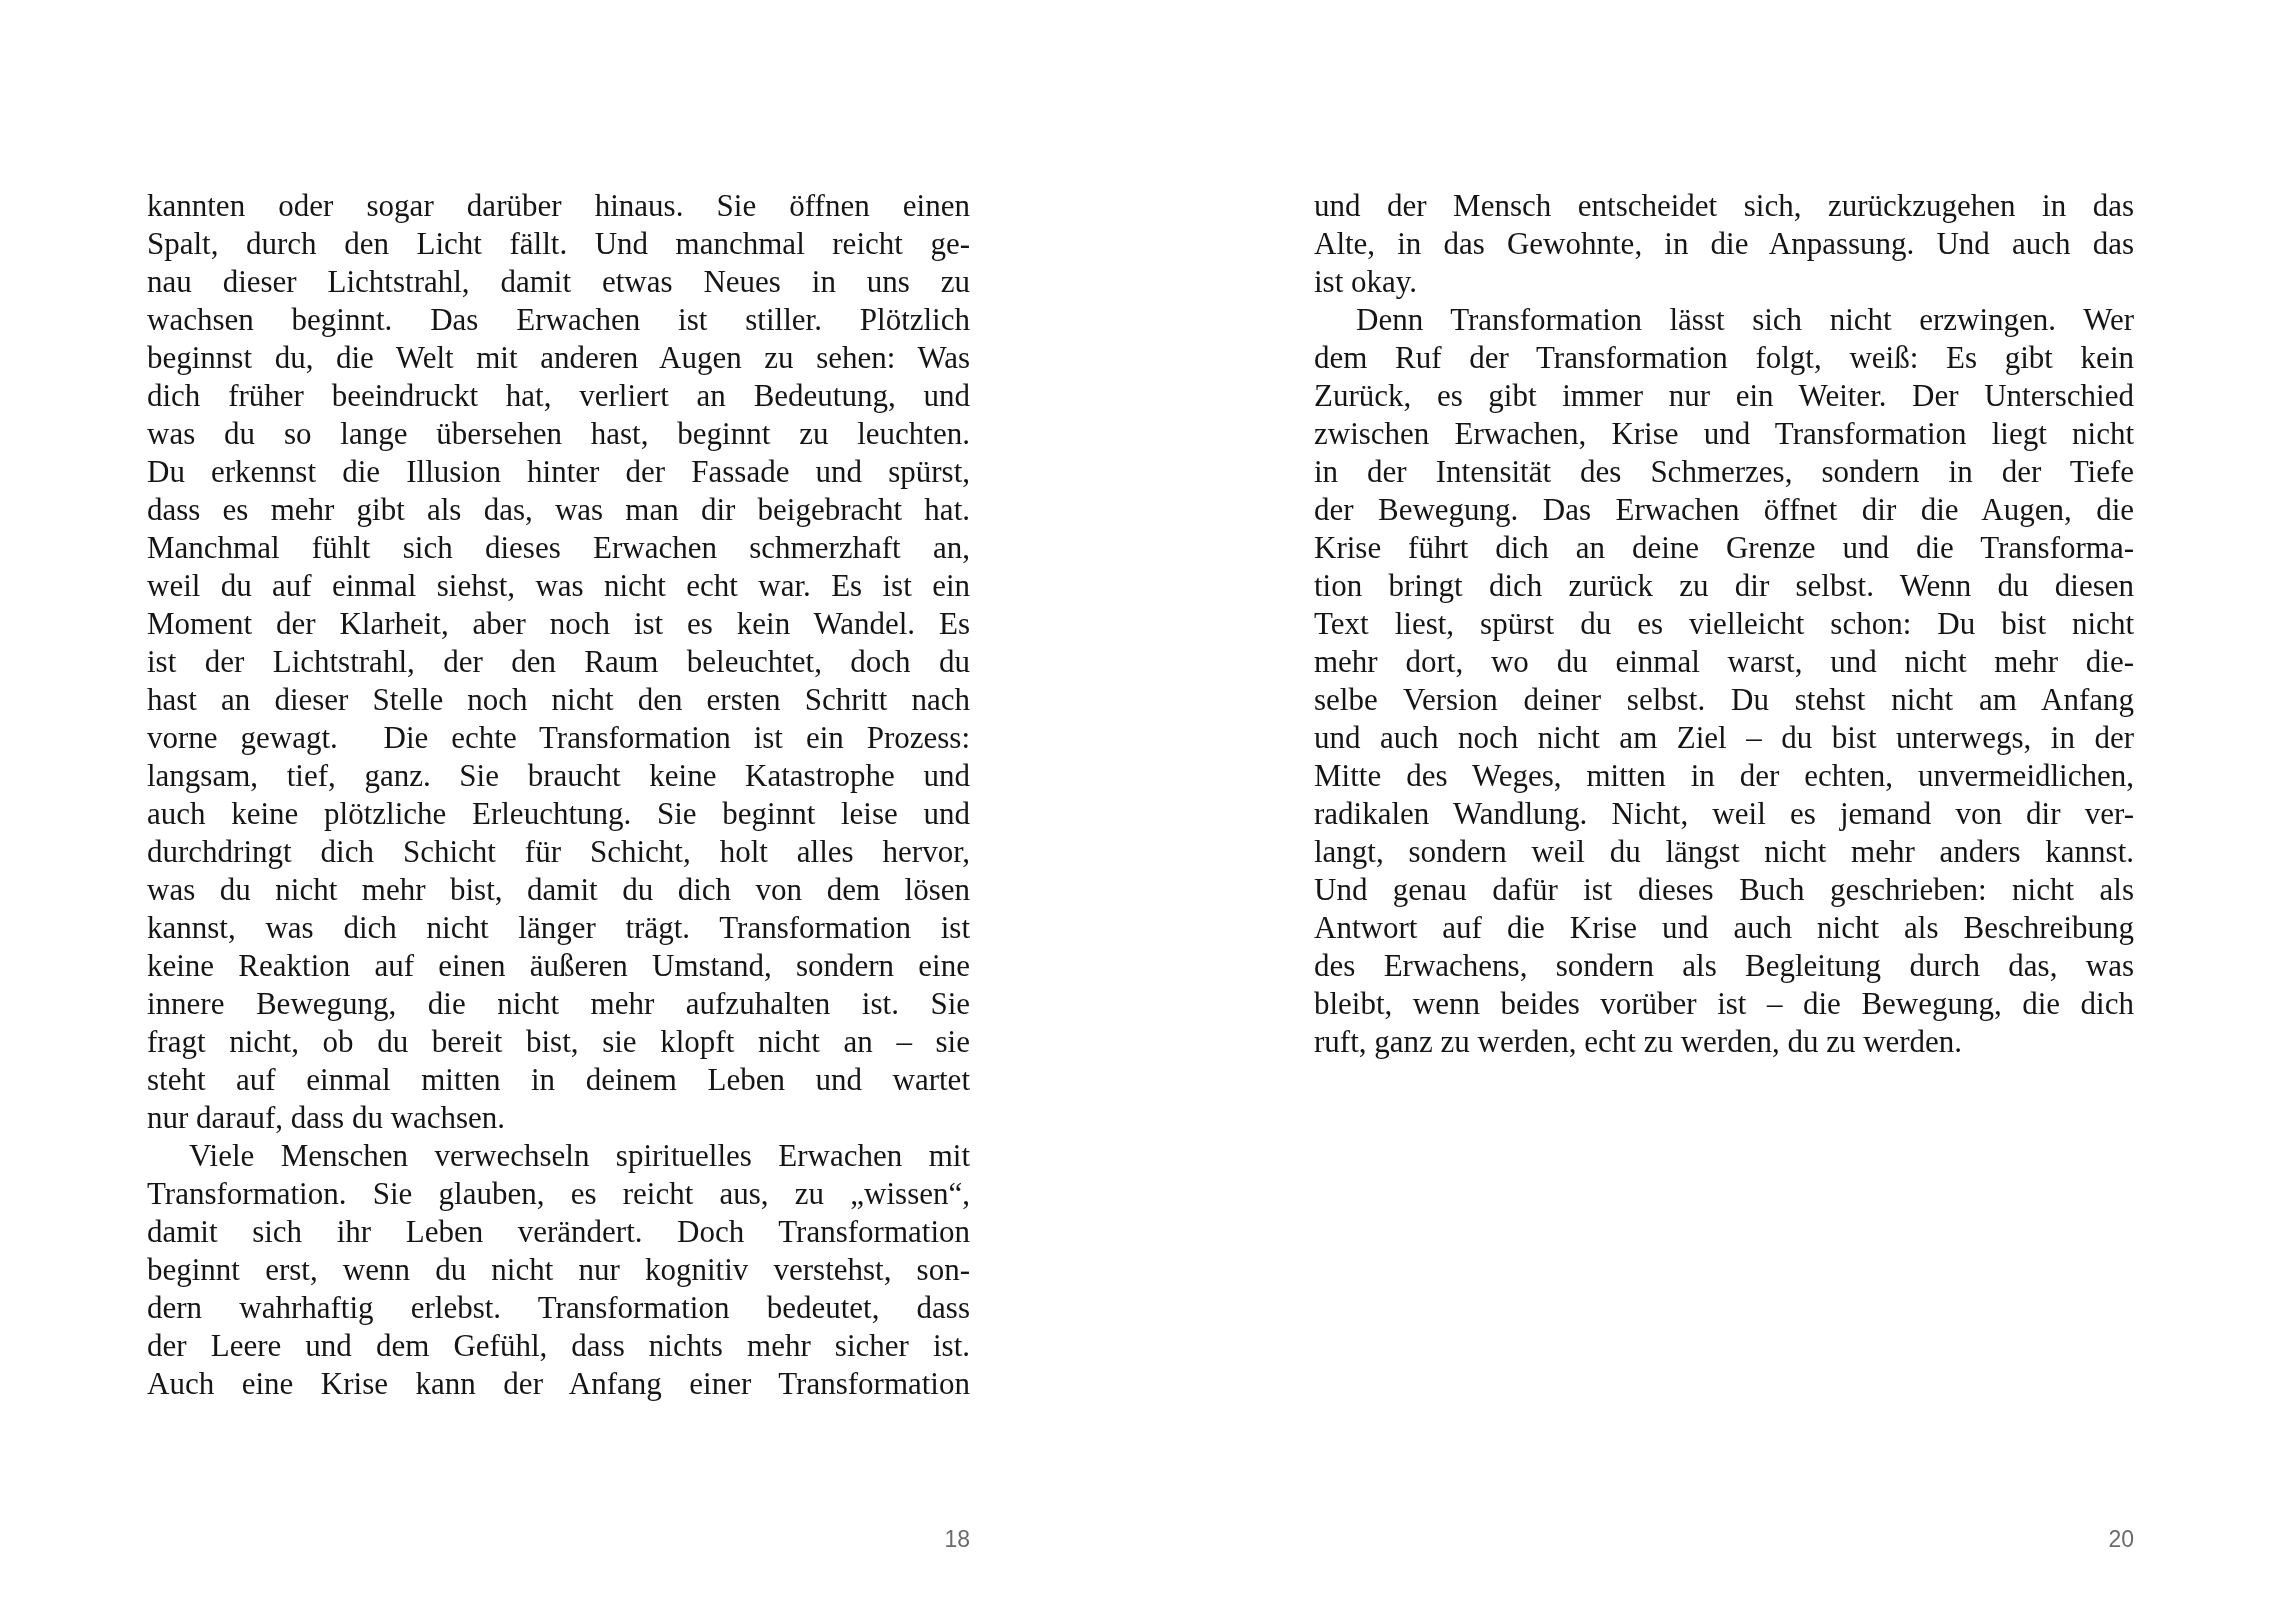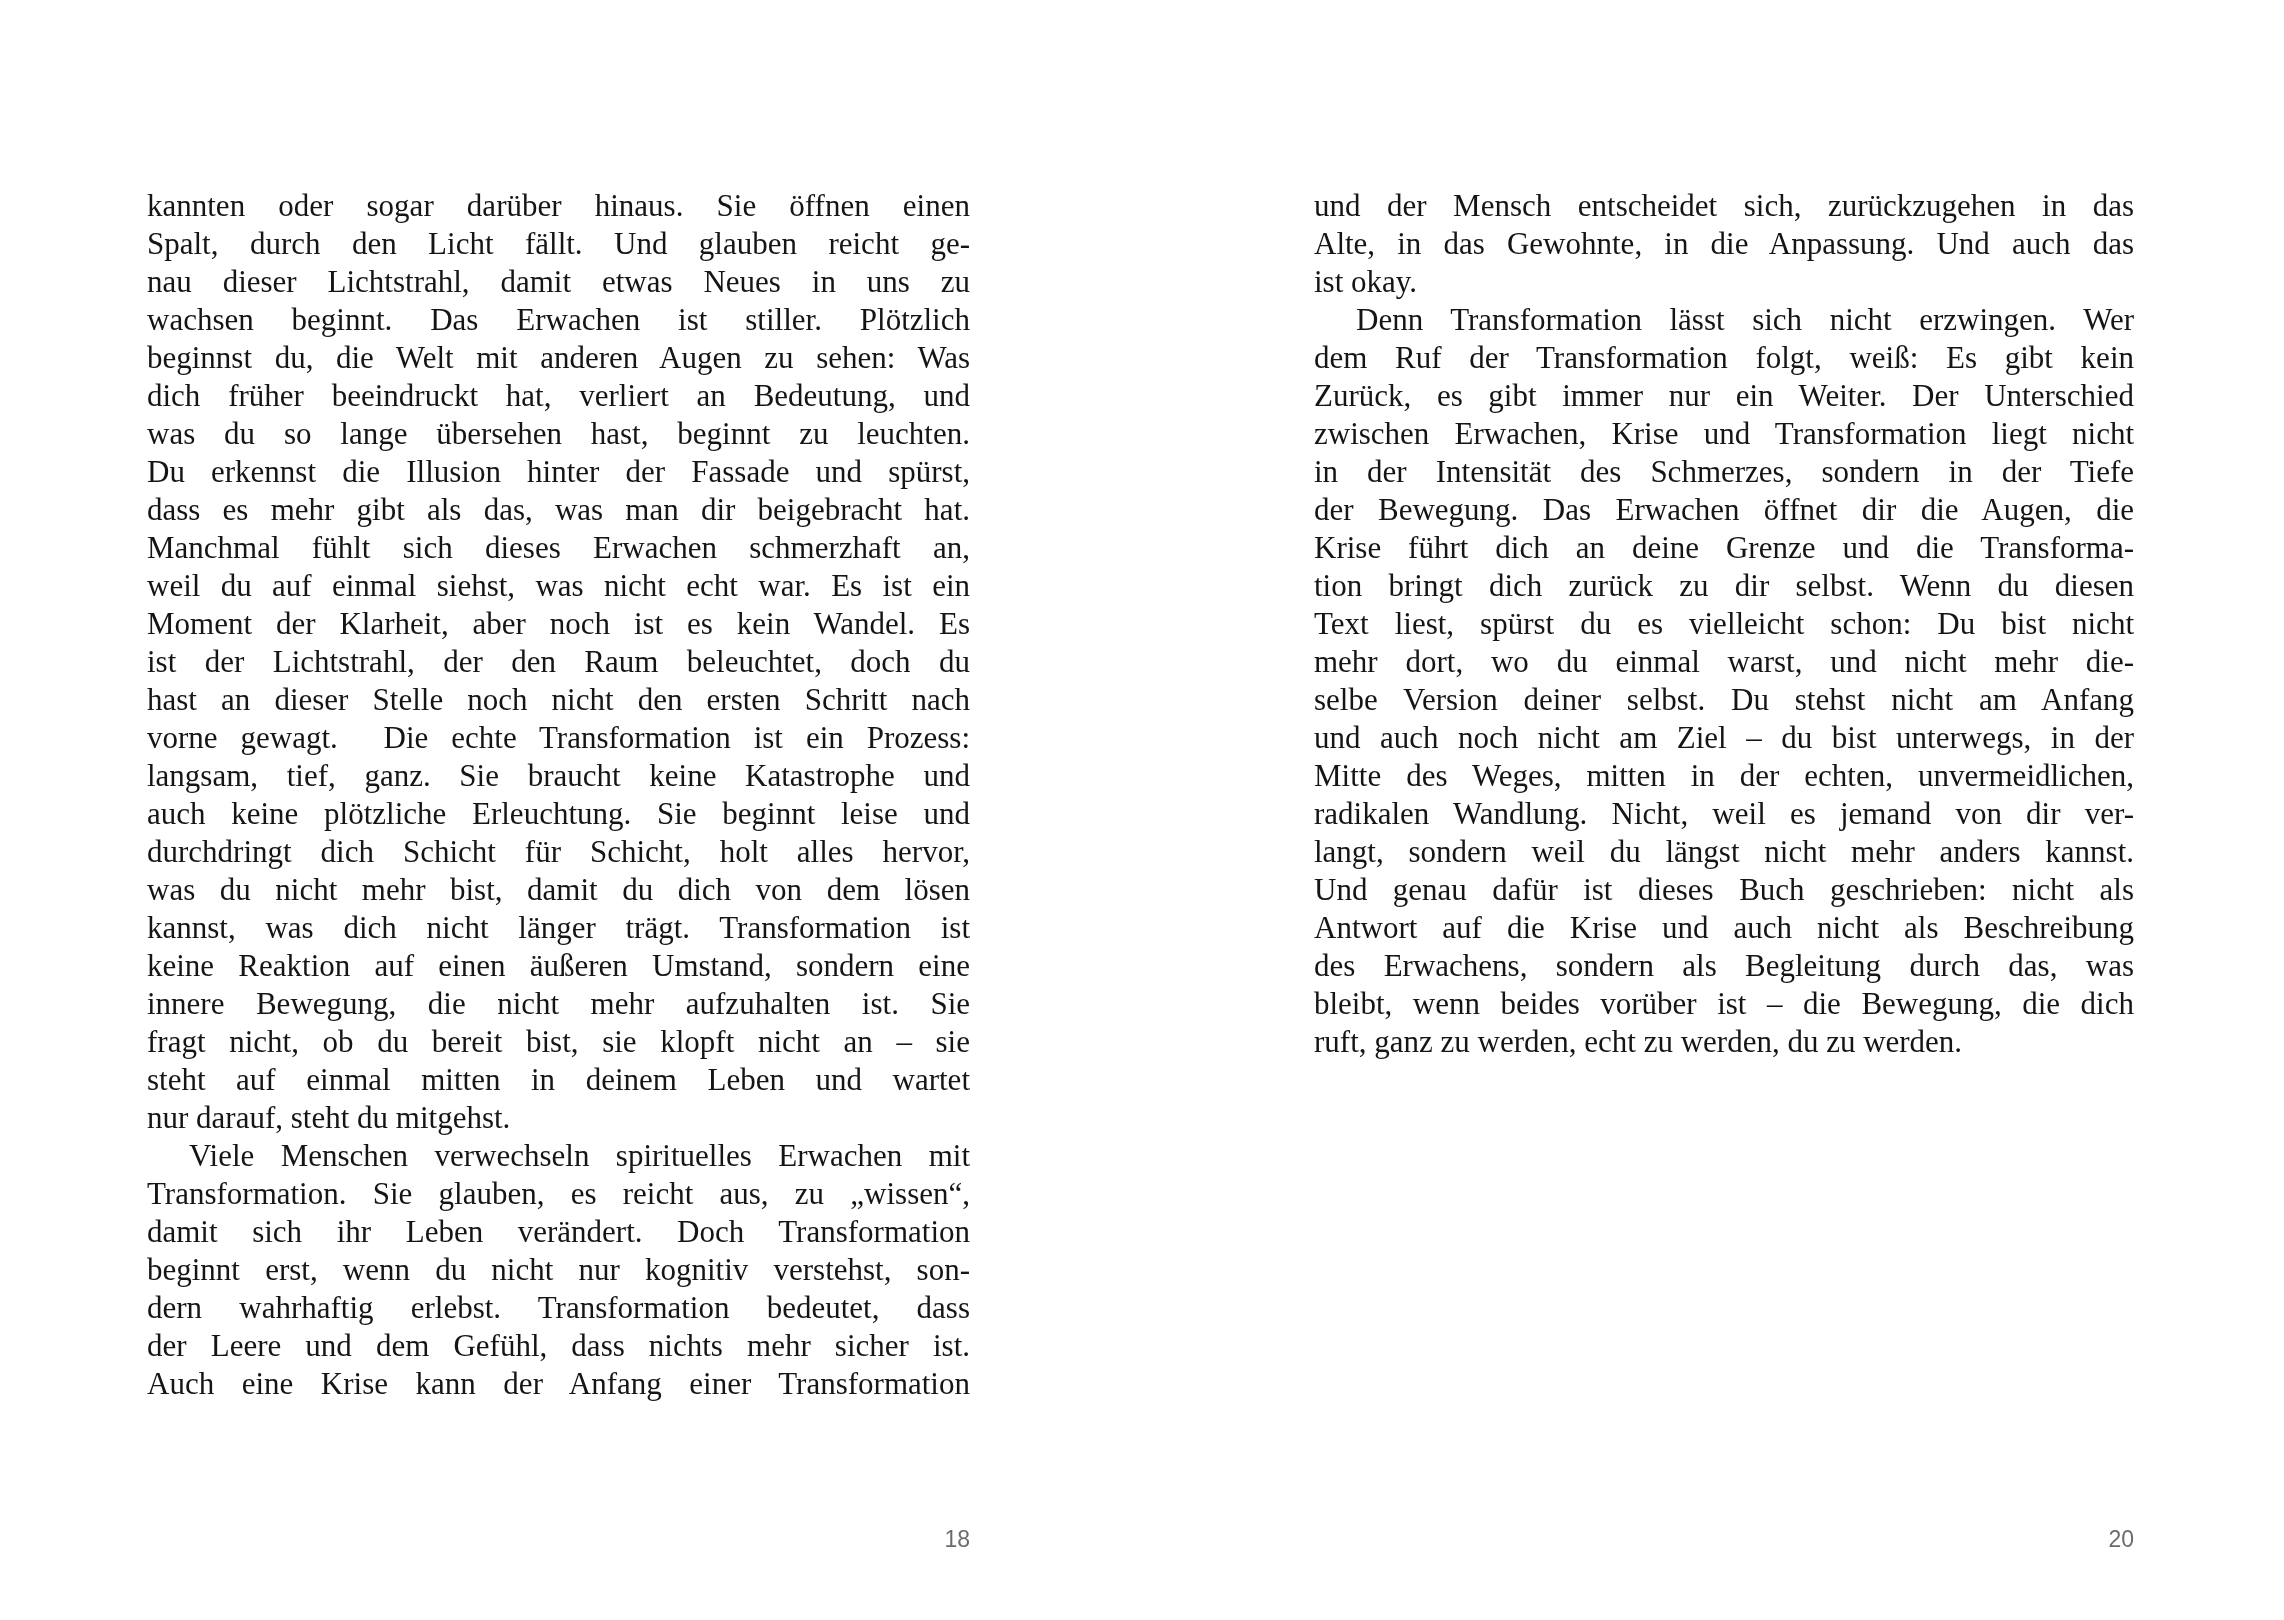--- a/index.html
+++ b/index.html
@@ -55,21 +55,21 @@
   }
 </style>
 </head>
 <body>
 
 <main>
 
   <section class="page left">
     <div class="text-block">
         <div class="line">kannten oder sogar darüber hinaus. Sie öffnen einen</div>
-        <div class="line">Spalt, durch den Licht fällt. Und glauben reicht ge-</div>
+        <div class="line">Spalt, durch den Licht fällt. Und manchmal reicht ge-</div>
         <div class="line">nau dieser Lichtstrahl, damit etwas Neues in uns zu</div>
         <div class="line">wachsen beginnt. Das Erwachen ist stiller. Plötzlich</div>
         <div class="line">beginnst du, die Welt mit anderen Augen zu sehen: Was</div>
         <div class="line">dich früher beeindruckt hat, verliert an Bedeutung, und</div>
         <div class="line">was du so lange übersehen hast, beginnt zu leuchten.</div>
         <div class="line">Du erkennst die Illusion hinter der Fassade und spürst,</div>
         <div class="line">dass es mehr gibt als das, was man dir beigebracht hat.</div>
         <div class="line">Manchmal fühlt sich dieses Erwachen schmerzhaft an,</div>
         <div class="line">weil du auf einmal siehst, was nicht echt war. Es ist ein</div>
         <div class="line">Moment der Klarheit, aber noch ist es kein Wandel. Es</div>
@@ -78,21 +78,21 @@
         <div class="line">vorne gewagt.  Die echte Transformation ist ein Prozess:</div>
         <div class="line">langsam, tief, ganz. Sie braucht keine Katastrophe und</div>
         <div class="line">auch keine plötzliche Erleuchtung. Sie beginnt leise und</div>
         <div class="line">durchdringt dich Schicht für Schicht, holt alles hervor,</div>
         <div class="line">was du nicht mehr bist, damit du dich von dem lösen</div>
         <div class="line">kannst, was dich nicht länger trägt. Transformation ist</div>
         <div class="line">keine Reaktion auf einen äußeren Umstand, sondern eine</div>
         <div class="line">innere Bewegung, die nicht mehr aufzuhalten ist. Sie</div>
         <div class="line">fragt nicht, ob du bereit bist, sie klopft nicht an – sie</div>
         <div class="line">steht auf einmal mitten in deinem Leben und wartet</div>
-        <div class="line par-end">nur darauf, steht du mitgehst.</div>
+        <div class="line par-end">nur darauf, dass du wachsen.</div>
         <div class="line indent">Viele Menschen verwechseln spirituelles Erwachen mit</div>
         <div class="line">Transformation. Sie glauben, es reicht aus, zu „wissen“,</div>
         <div class="line">damit sich ihr Leben verändert. Doch Transformation</div>
         <div class="line">beginnt erst, wenn du nicht nur kognitiv verstehst, son-</div>
         <div class="line">dern wahrhaftig erlebst. Transformation bedeutet, dass</div>
         <div class="line">der Leere und dem Gefühl, dass nichts mehr sicher ist.</div>
         <div class="line">Auch eine Krise kann der Anfang einer Transformation</div>
       </div>
     <div class="page-number">18</div>
   </section>

